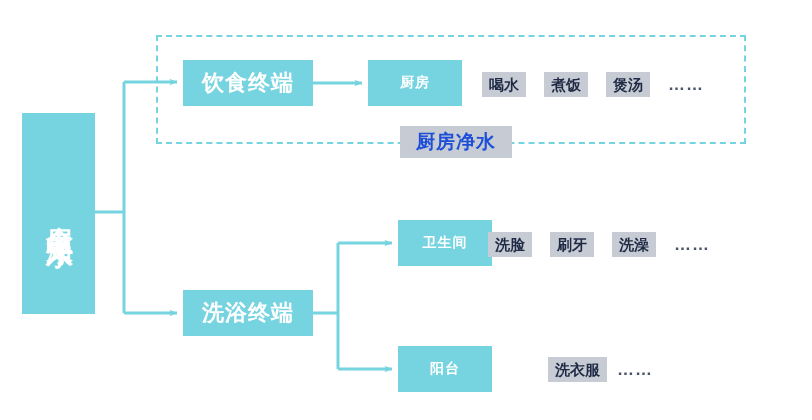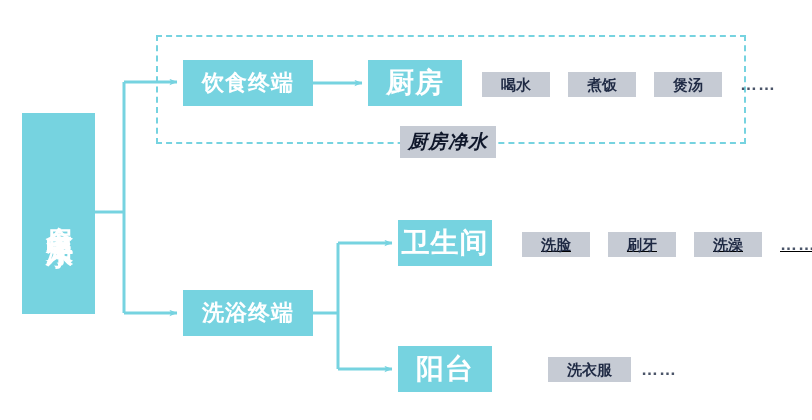--- a/index.html
+++ b/index.html
@@ -64,67 +64,66 @@
   .node-l1 {
     width: 130px;
     height: 46px;
     font-size: 22px;
   }
   .node-diet   { left: 183px; top: 60px; }
   .node-bath   { left: 183px; top: 290px; }
   .node-l2 {
     width: 94px;
     height: 46px;
-    font-size: 28px;
+    font-size: 14px;
   }
   .node-kitchen { left: 368px; top: 60px; }
   .node-toilet  { left: 398px; top: 220px; }
   .node-balcony { left: 398px; top: 346px; }
 
   
   .tag-row {
     position: absolute;
     display: flex;
     align-items: center;
   }
   .tag {
     background: #c6cbd4;
     color: #1f2a44;
     font-size: 15px;
     font-weight: bold;
-    padding: 4px 19px;
+    padding: 4px 7px;
     margin-right: 18px;
     line-height: 1.15;
     white-space: nowrap;
   }
   .ellipsis {
     color: #4a5468;
     font-size: 17px;
     font-weight: bold;
     letter-spacing: 1px;
     white-space: nowrap;
   }
   .tag-row-kitchen { left: 482px; top: 72px; }
-  .tag-row-toilet  { left: 522px; top: 232px; text-decoration: underline; }
+  .tag-row-toilet  { left: 488px; top: 232px; }
   .tag-row-balcony { left: 500px; top: 357px; margin-left: 48px; }
   .tag-row-balcony .tag { margin-right: 10px; }
 
   
   .group-caption {
     position: absolute;
     left: 400px;
     top: 126px;
     background: #c6cbd4;
-    color: #0f172a;
+    color: #1d4ed8;
     font-size: 19px;
     font-weight: bold;
-    padding: 3px 8px;
+    padding: 3px 16px;
     letter-spacing: 1px;
     white-space: nowrap;
-    font-style: italic;
   }
 </style>
 </head>
 <body>
 
 <div id="canvas">
 
   <div class="dashed-group"></div>
 
   <svg id="connectors" viewBox="0 0 812 420" xmlns="http://www.w3.org/2000/svg">

